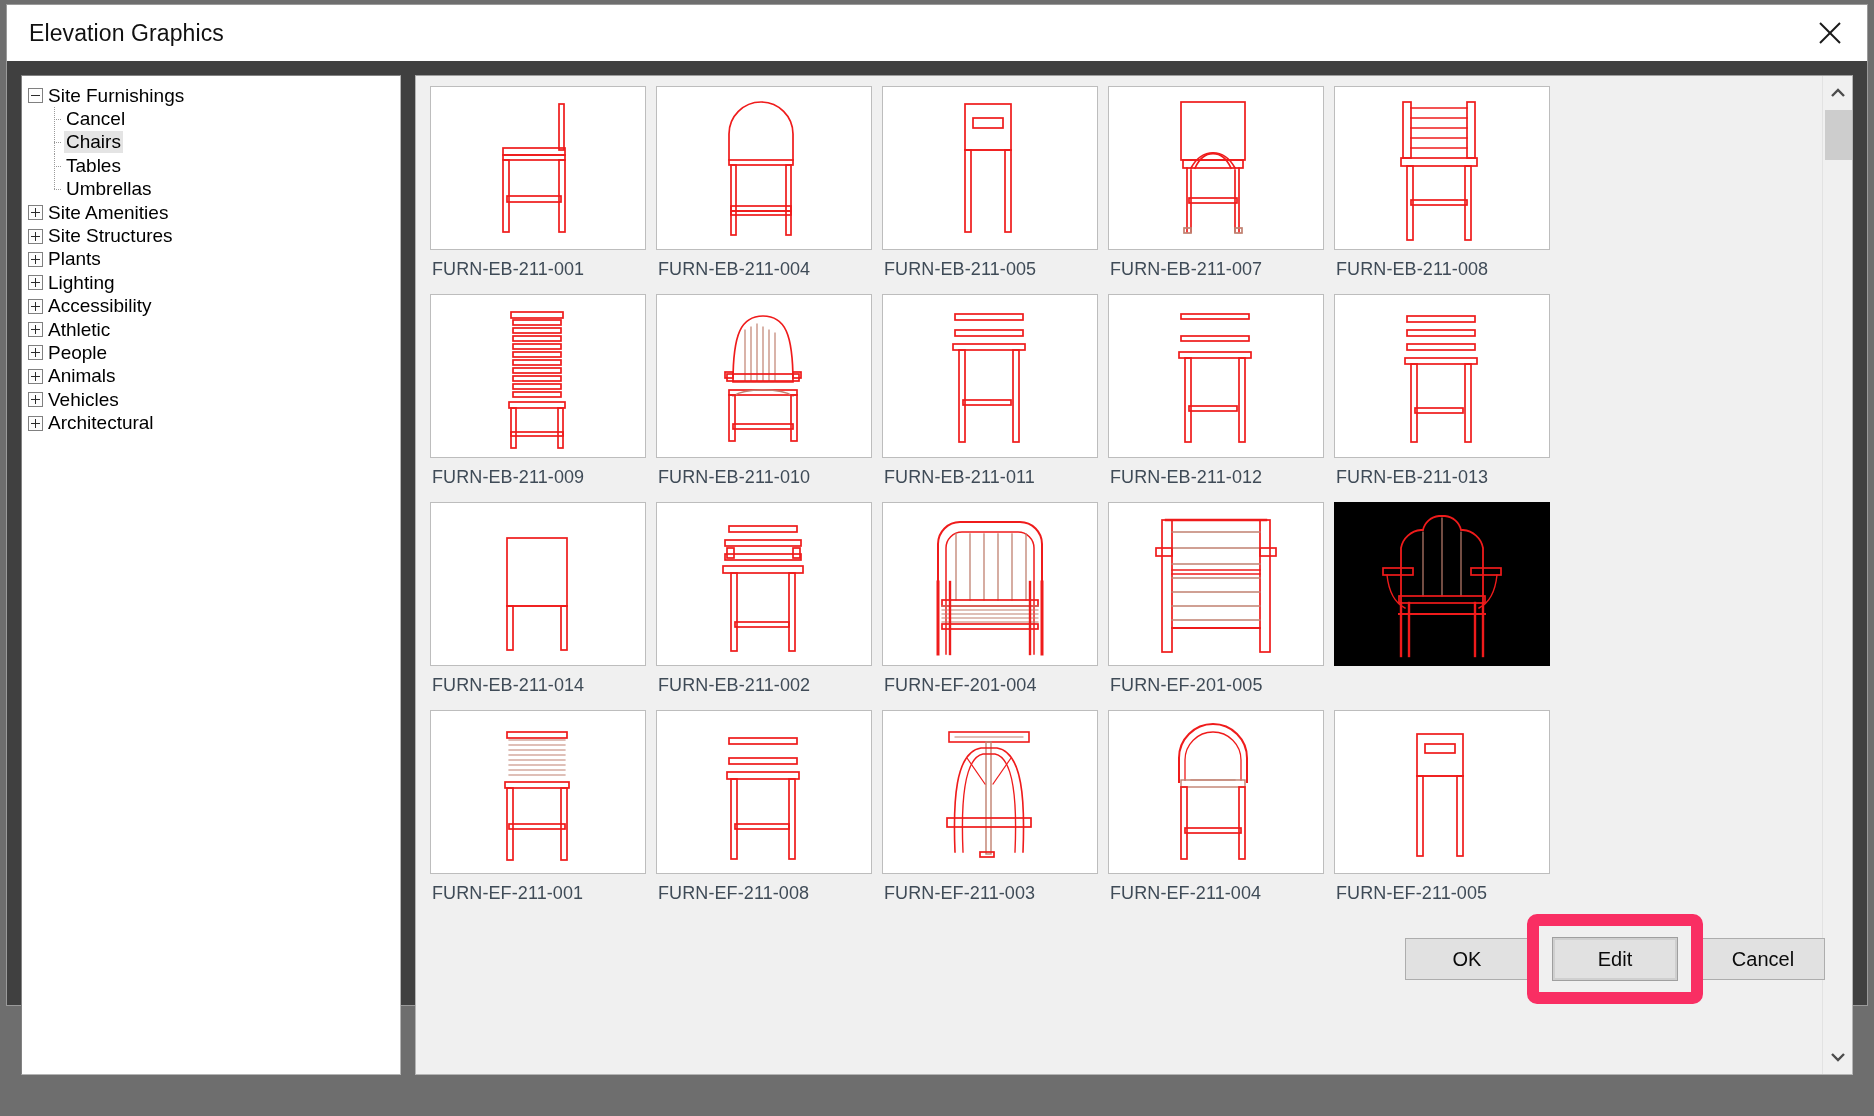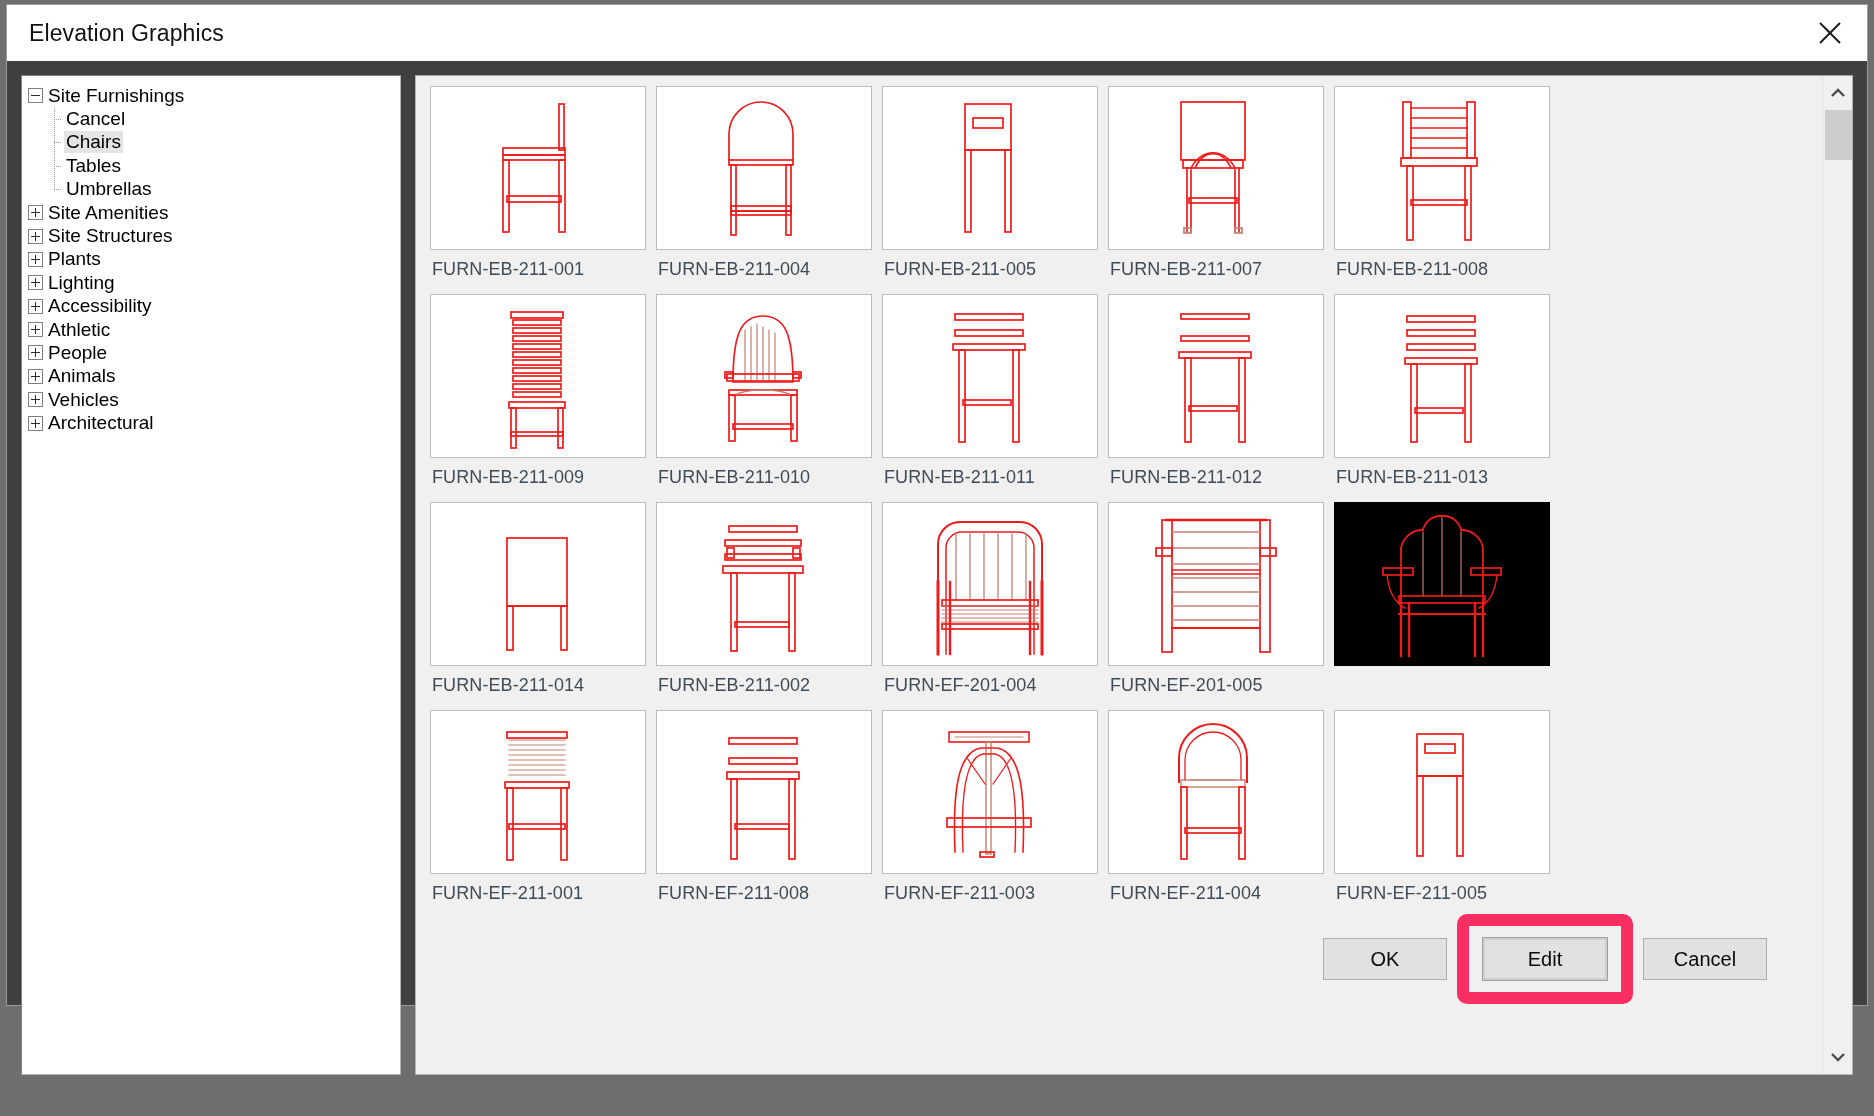--- a/index.html
+++ b/index.html
@@ -200,22 +200,22 @@
     cursor: pointer;
   }
 
   
   #footer {
     height: 92px;
     flex: 0 0 auto;
     display: flex;
     align-items: center;
     justify-content: flex-end;
-    padding-right: 100px;
-    gap: 12px;
+    padding-right: 42px;
+    gap: 0px;
     position: relative;
   }
   .dlg-btn {
     width: 124px; height: 42px;
     background: #e1e1e1;
     border: 1px solid #adadad;
     font-size: 20px;
     color: #0b0b0b;
     font-family: "Liberation Sans", sans-serif;
     cursor: pointer;

